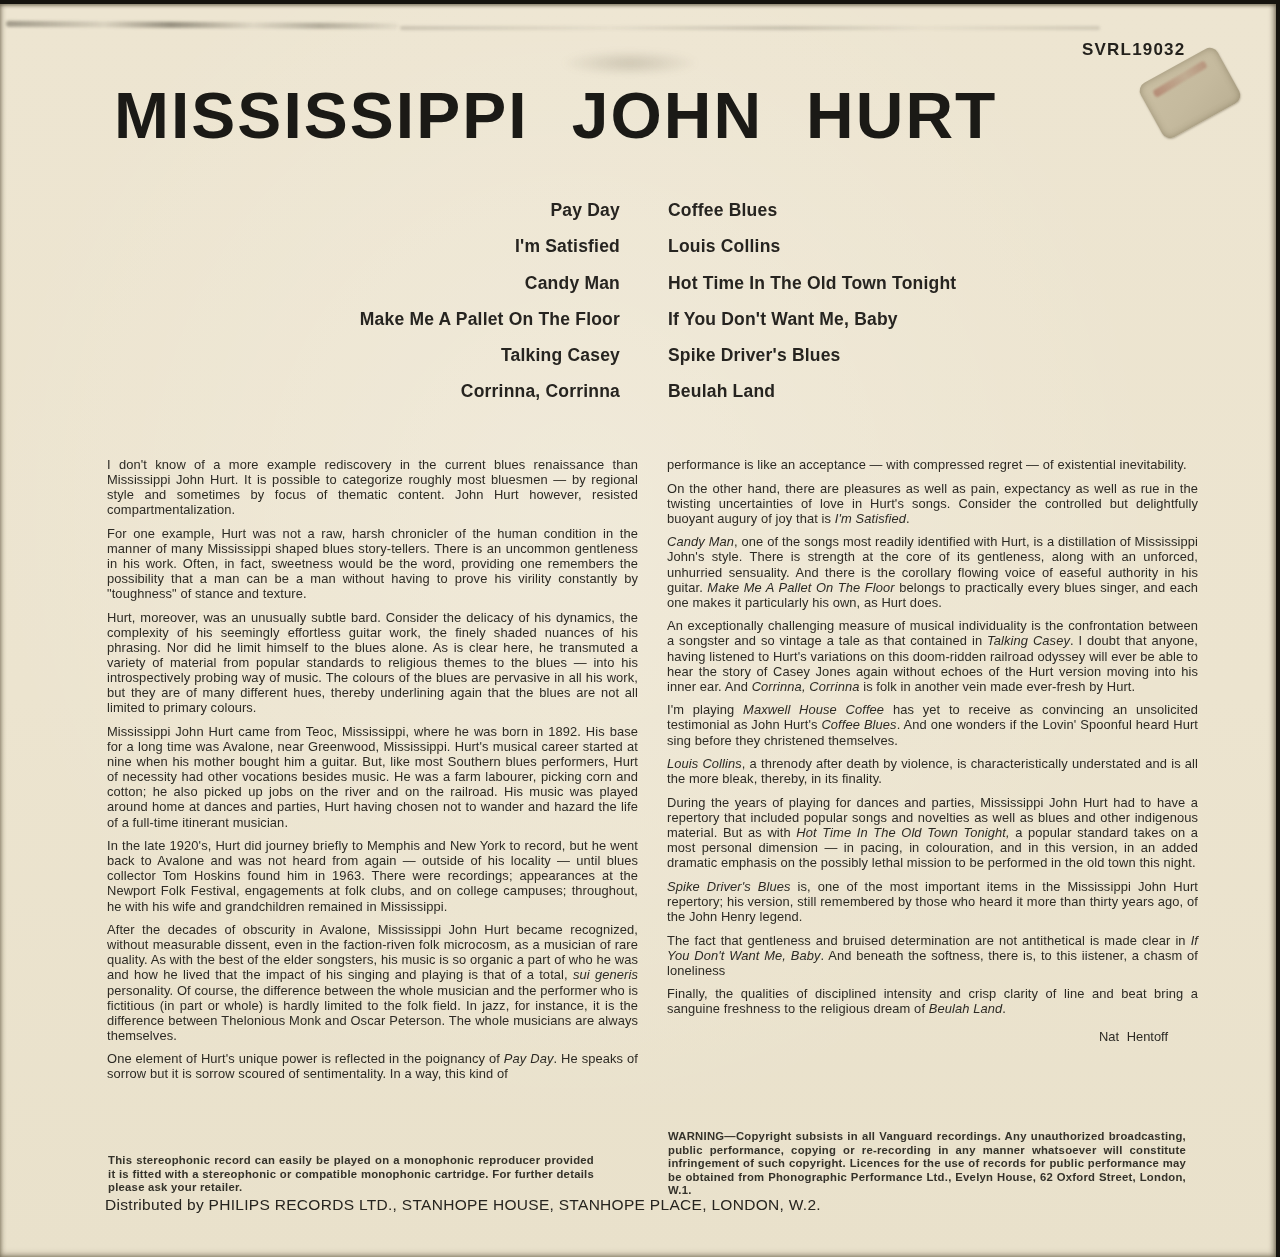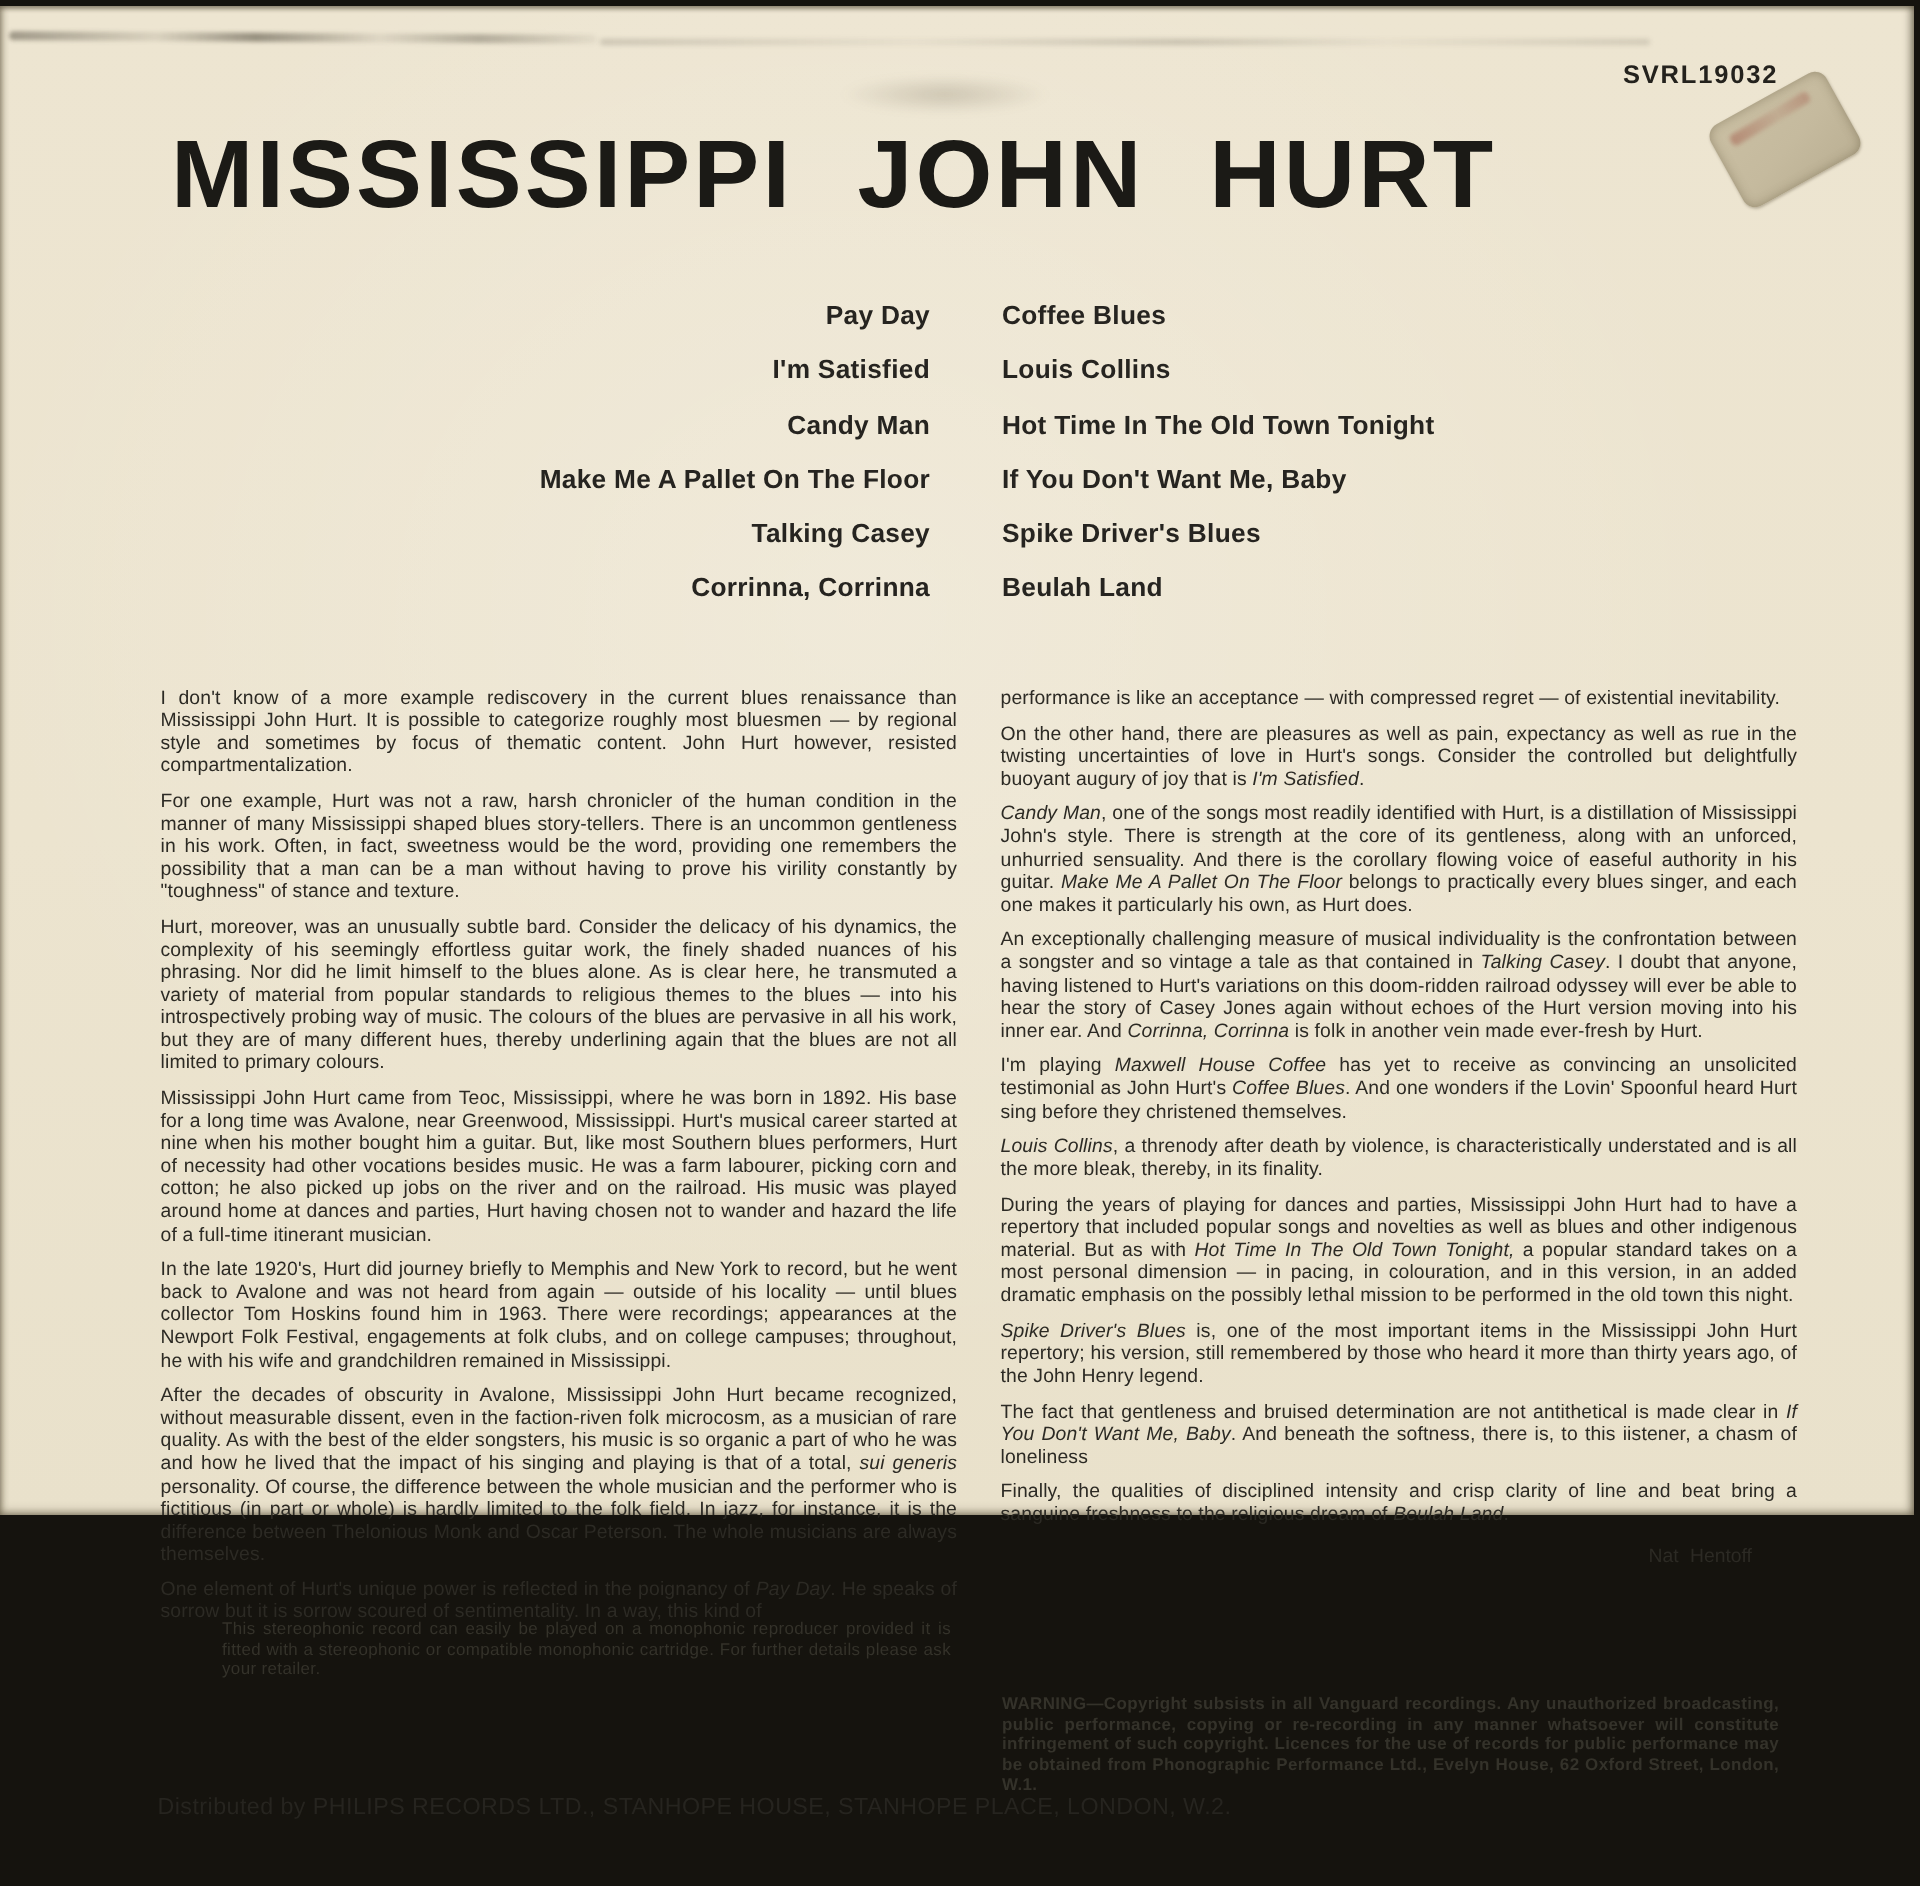--- a/index.html
+++ b/index.html
@@ -4,21 +4,21 @@
 <style>
   html,body { margin:0; padding:0; }
   body {
     width:1280px; height:1257px;
     background:#15130e;
     font-family:"Liberation Sans", sans-serif;
     position:relative;
     overflow:hidden;
   }
   .sleeve {
-    position:absolute; left:0; top:4px; width:1276px; height:1006px;
+    position:absolute; left:0; top:4px; width:1276px; height:1253px;
     background:
       radial-gradient(ellipse at 45% 40%, rgba(255,255,255,0.20), rgba(255,255,255,0) 60%),
       linear-gradient(180deg, #ede5d1 0%, #ece4cf 55%, #e9e1cb 100%);
     box-shadow: inset 2px 0 4px rgba(70,60,35,0.30),
                 inset -3px 0 5px rgba(40,35,20,0.35),
                 inset 0 -3px 6px rgba(70,60,35,0.25),
                 inset 0 2px 3px rgba(70,60,35,0.30);
   }
   
   .smudge-top-long {
@@ -68,23 +68,23 @@
   .col-left  { left:107px; }
   .col-right { left:667px; }
   .col p {
     margin:0 0 8.5px 0; text-align:justify;
     font-size:12.9px; line-height:15.1px; letter-spacing:.1px;
     color:#2c2a24;
   }
   .it { font-style:italic; }
   .signature { text-align:right; padding-right:30px; font-size:12.9px; color:#2c2a24; margin-top:12px; word-spacing:4px; }
   .stereo-note {
-    position:absolute; left:108px; top:1076px; width:486px;
-    font-size:11.3px; line-height:13.6px; font-weight:normal; letter-spacing:.25px;
-    color:#34322a; text-align:justify;margin-left:40px;
+    position:absolute; left:108px; top:1150px; width:486px;
+    font-size:11.3px; line-height:13.6px; font-weight:bold; letter-spacing:.25px;
+    color:#34322a; text-align:justify;
   }
   .warning {
     position:absolute; left:668px; top:1126px; width:518px;
     font-size:11.3px; line-height:13.6px; font-weight:bold; letter-spacing:.25px;
     color:#34322a; text-align:justify;
   }
   .distribution {
     position:absolute; left:105px; top:1192px;
     font-size:15.5px; letter-spacing:.3px; color:#26241f; white-space:nowrap;
   }

